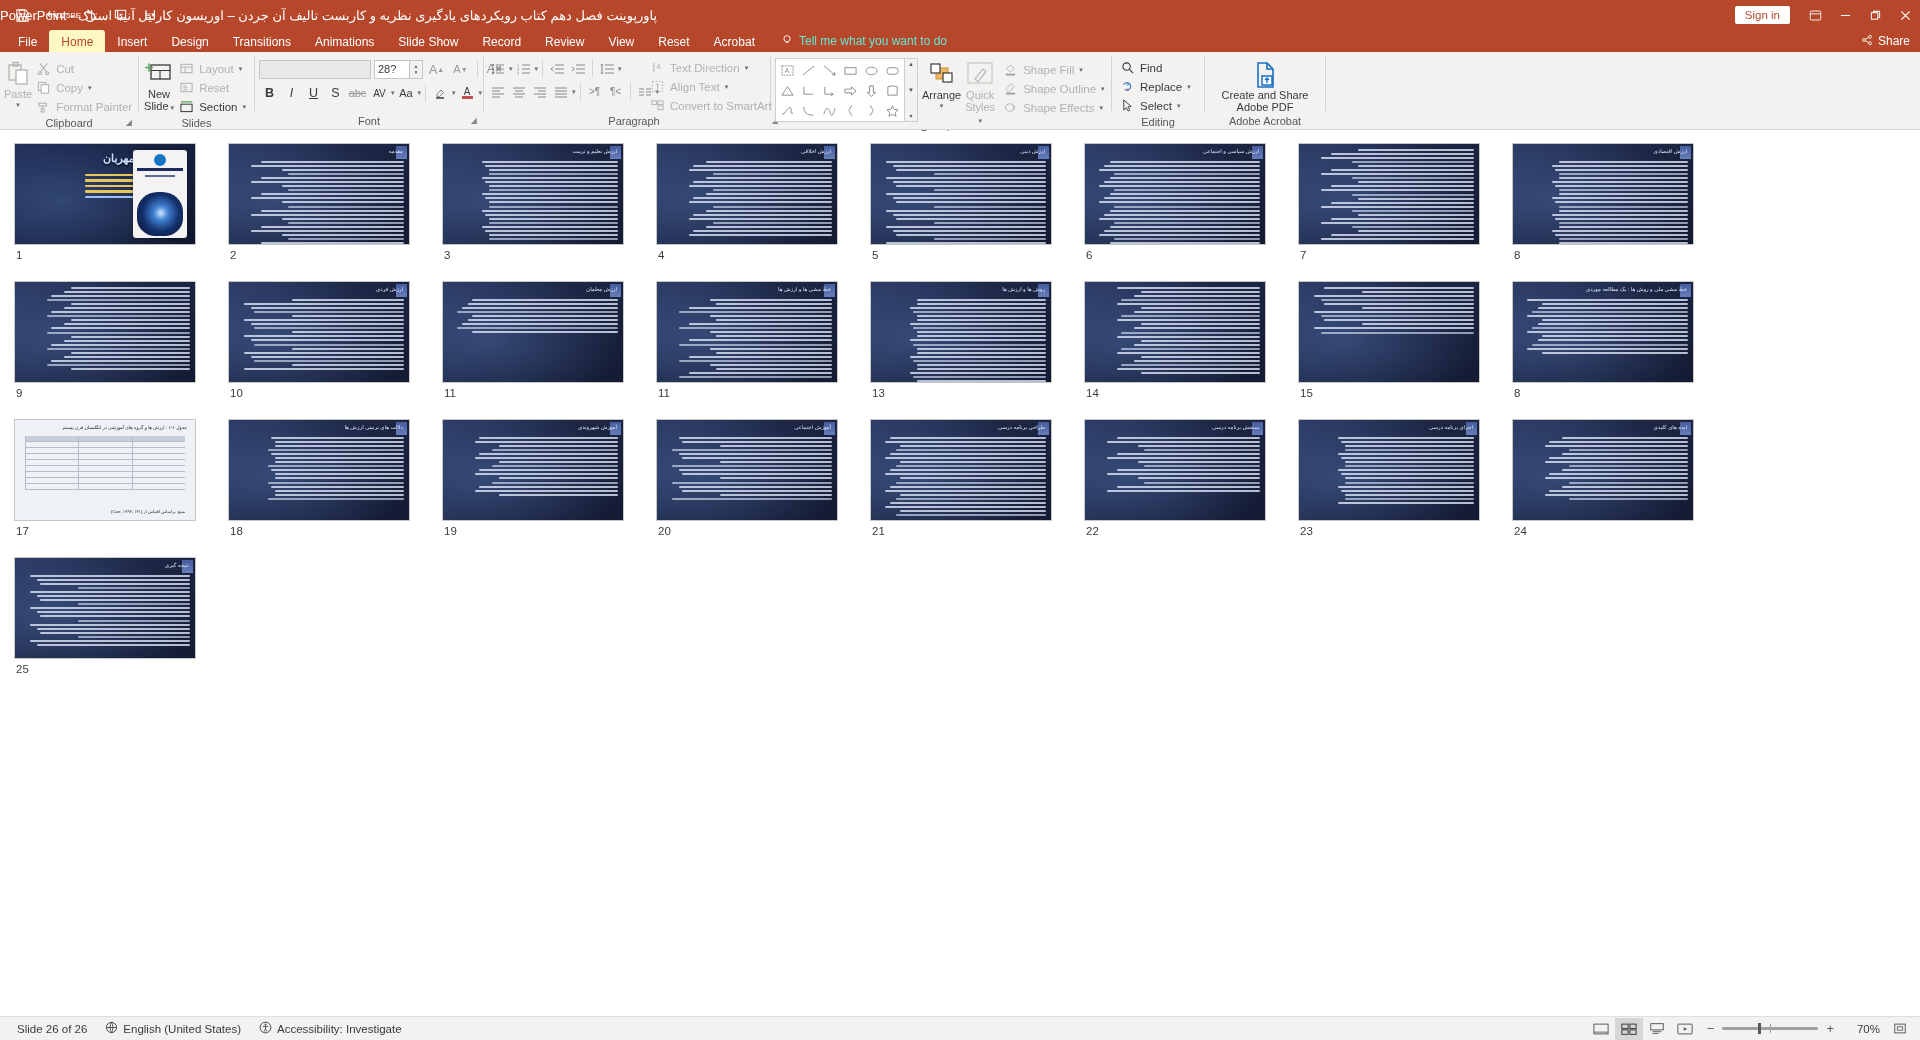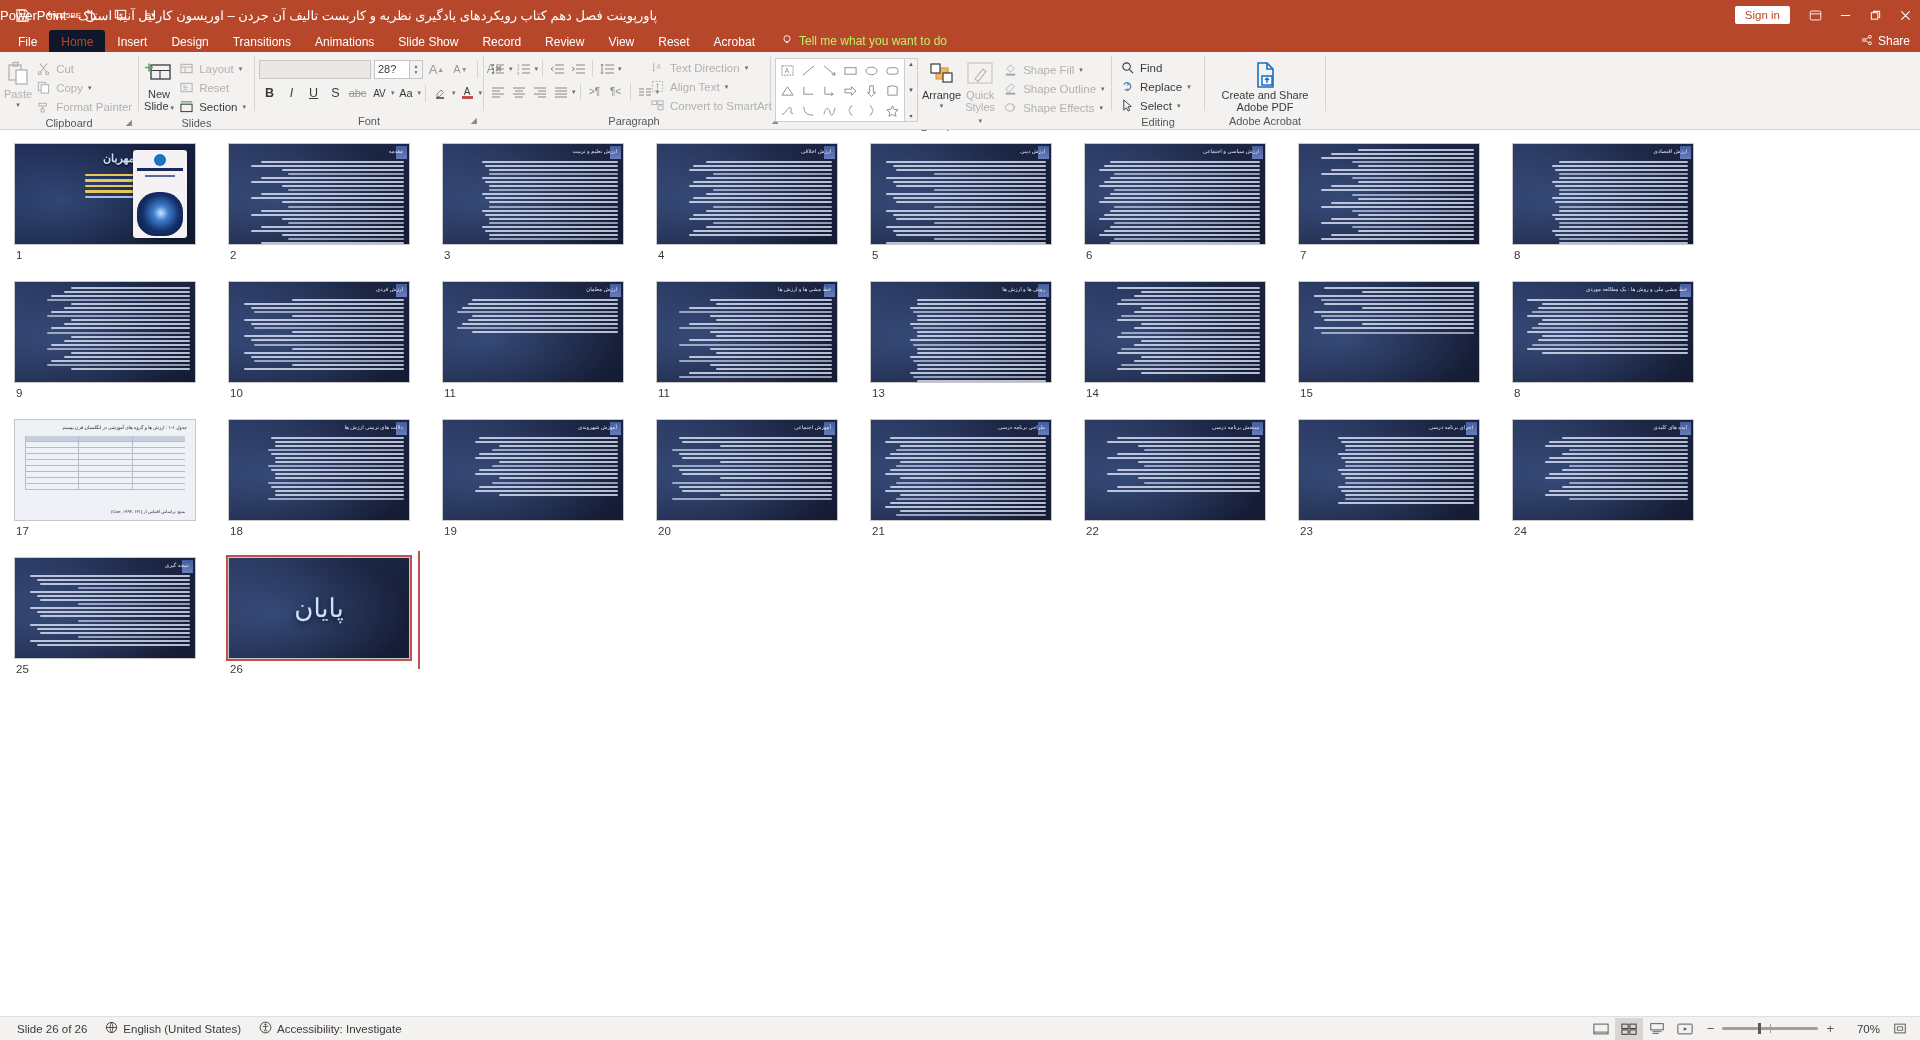--- a/index.html
+++ b/index.html
@@ -37,23 +37,23 @@
   
   .tabbar {
     height: 22px; background: #b7472a; display: flex; align-items: stretch;
     padding-left: 6px; position: relative;
   }
   .tab {
     font-size: 12px; color: #fff; padding: 2px 12px 0 12px; display: flex; align-items: center;
     white-space: nowrap;
   }
   .tab.active {
-    background: #0f172a; color: #b7472a; border-radius: 3px 3px 0 0;
-  }
-  .tellme { display: flex; align-items: center; gap: 6px; font-size: 12px; color: #bef264; padding-left: 14px;}
+    background: #fef9c3; color: #b7472a; border-radius: 3px 3px 0 0;
+  }
+  .tellme { display: flex; align-items: center; gap: 6px; font-size: 12px; color: #5eead4; padding-left: 14px;}
   .tellme .bulb { font-size: 12px; }
   .tab-right { margin-left: auto; display: flex; align-items: center; padding-right: 10px; gap: 6px;}
   .share { font-size: 12px; color: #fff; display: flex; align-items: center; gap: 5px; }
   
   .ribbon {
     height: 78px; background: #f3f2f1; display: flex; align-items: stretch;
     border-bottom: 1px solid #d6d4d2; position: relative;
   }
   .grp { display: flex; flex-direction: column; position: relative; padding: 2px 4px 0 4px; }
   .grp-body { flex: 1; display: flex; align-items: flex-start; padding-top: 3px; }
@@ -1501,28 +1501,20 @@
             <div class="ln" style="width:94%"></div>
             <div class="ln" style="width:90%"></div>
             <div class="ln" style="width:88%"></div>
             <div class="ln s" style="width:66%"></div>
             <div class="ln" style="width:94%"></div>
             <div class="ln" style="width:90%"></div>
           </div>
         </div>
         <div class="num">25</div>
       </div>
-      <div class="cell">
-        <div class="thumb" style="outline: rgb(192, 80, 77) solid 2px;">
-          <div class="glow"></div>
-          <div class="s26-txt">پایان</div>
-        </div>
-        <div class="num">26</div>
-        <div class="caret-mark" style="left: 190px; top: -6px;"></div>
-      </div>
     </div>
 </div>
 
 <div class="status">
   <div class="st-item">Slide 26 of 26</div>
   <div class="st-item">
     <span>
       <svg width="13" height="13" viewBox="0 0 14 14">
           <circle cx="7" cy="7" r="5.5" fill="none" stroke="#3b3a39" stroke-width="1"></circle>
           <path d="M1.5 7h11M7 1.5c2 2.5 2 8.5 0 11M7 1.5c-2 2.5-2 8.5 0 11" fill="none" stroke="#3b3a39" stroke-width=".9"></path>

